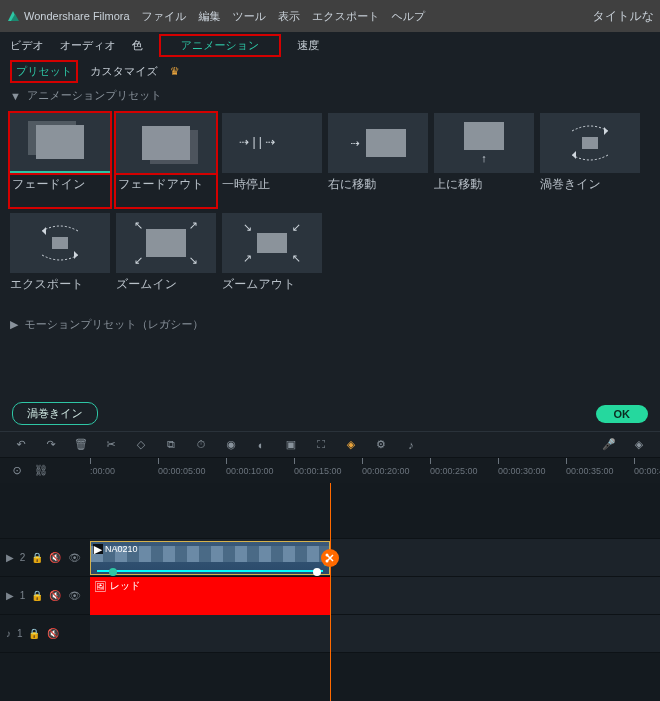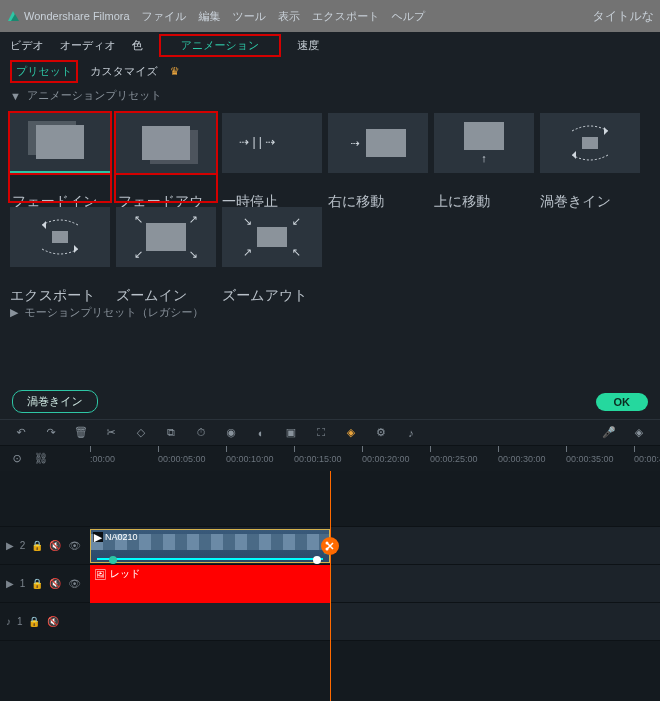--- a/index.html
+++ b/index.html
@@ -1,36 +1,36 @@
 <!DOCTYPE html>
 <html><head>
 <meta charset="utf-8">
 <style>
   * { box-sizing: border-box; margin: 0; padding: 0; font-family: "Meiryo", sans-serif; }
   body { background: #1a2026; color: #c9d1d9; width: 660px; height: 701px; overflow: hidden; font-size: 11px; }
-  .titlebar { height: 22px; background: #737373; display: flex; align-items: center; padding: 16px 6px; gap: 12px; }
+  .titlebar { height: 22px; background: #404040; display: flex; align-items: center; padding: 16px 6px; gap: 12px; }
   .titlebar .logo { display: flex; align-items: center; gap: 4px; }
   .menubar-item { cursor: pointer; }
   .title-right { margin-left: auto; font-size: 12px; }
 
   .subtabs { height: 26px; display: flex; align-items: center; padding: 0 10px; gap: 16px; background: #1a2026; }
   .subtab { font-size: 11px; cursor: pointer; text-align: right; }
   .subtab.highlight { border: 2px solid #d40000; padding: 2px 20px; color: #2ec6a5; }
 
   .subsubtabs { height: 26px; display: flex; align-items: center; padding: 0 10px; gap: 12px; }
   .subsubtab { font-size: 11px; cursor: pointer; }
   .subsubtab.highlight { color: #2ec6a5; border: 2px solid #d40000; padding: 2px 4px; }
   .crown-icon { color: #e8a33c; }
 
   .section-header { display: flex; align-items: center; gap: 6px; padding: 4px 10px; color: #89929b; font-size: 11px; cursor: pointer; }
 
   .preset-grid { display: grid; grid-template-columns: repeat(6, 100px); grid-auto-rows: auto; gap: 6px 6px; padding: 6px 10px; }
   .preset-cell { width: 100px; }
   .preset-thumb { width: 100px; height: 60px; background: #2b343d; display: flex; align-items: center; justify-content: center; position: relative; }
-  .preset-label { font-size: 14px; color: #b9c1c9; padding-top: 20px; height: 28px; }
+  .preset-label { font-size: 12px; color: #b9c1c9; padding-top: 3px; height: 34px; }
   .preset-cell.highlight .preset-thumb { outline: 2px solid #d40000; outline-offset: 0; }
   .preset-cell.highlight .preset-label { outline: 2px solid #d40000; outline-offset: 0; padding-left: 2px; }
   .preset-cell.active .preset-thumb { border-bottom: 2px solid #2ec6a5; }
 
   .gray-rect { width: 48px; height: 34px; background: #8b939b; }
   .gray-rect.small { width: 40px; height: 28px; }
   .gray-rect.tiny { width: 30px; height: 20px; }
 
   .bottom-bar { display: flex; align-items: center; justify-content: space-between; padding: 6px 12px; margin-top: 60px; }
   .btn-reset { border: 1px solid #2ec6a5; color: #cfe8e2; background: transparent; padding: 3px 14px; border-radius: 10px; font-size: 11px; cursor: pointer; }

